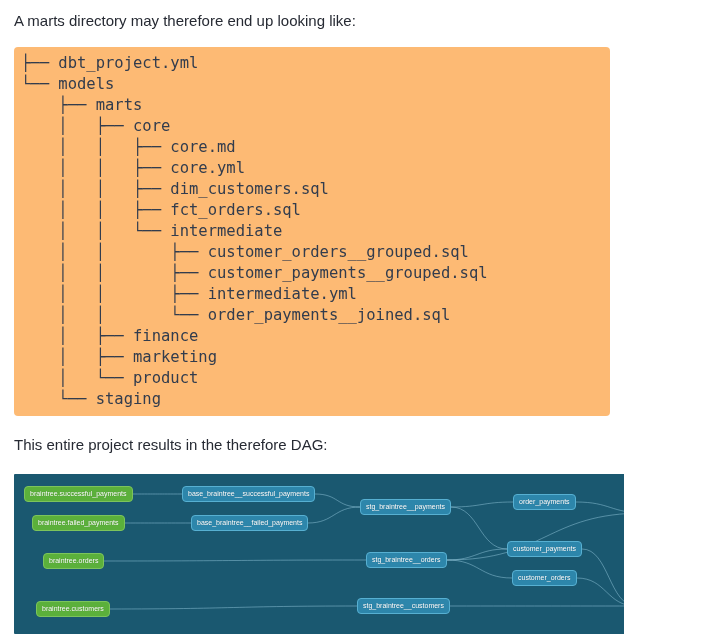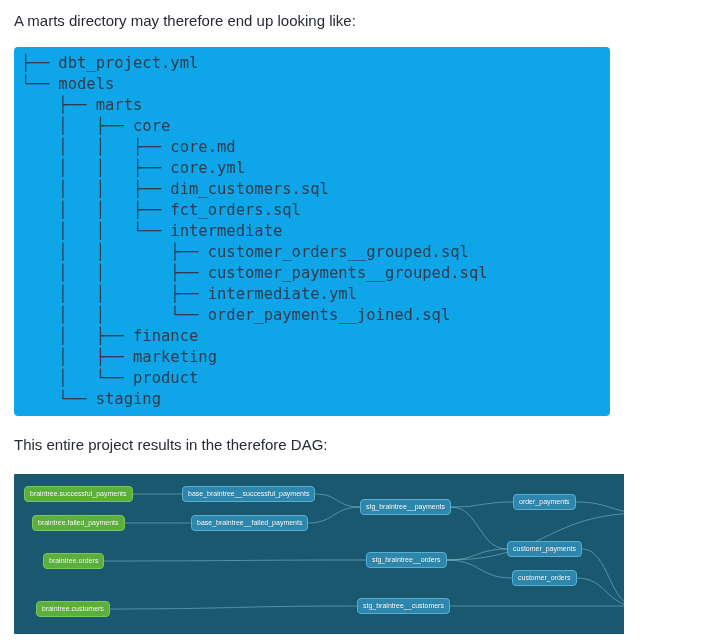--- a/index.html
+++ b/index.html
@@ -18,21 +18,21 @@
     overflow: hidden;
   }
   p.intro {
     margin: 0 0 16px 0;
     font-size: 15px;
     line-height: 21px;
     color: #262a33;
   }
   pre.code-block {
     margin: 0 0 18px 0;
-    background: #0ea5e9;
+    background: #fdba74;
     border-radius: 4px;
     padding: 6px 10px 6px 7px;
     font-family: "DejaVu Sans Mono", monospace;
     font-size: 15.5px;
     line-height: 21px;
     color: #323c4d;
     white-space: pre;
     overflow: hidden;
   }
   p.intro2 {

